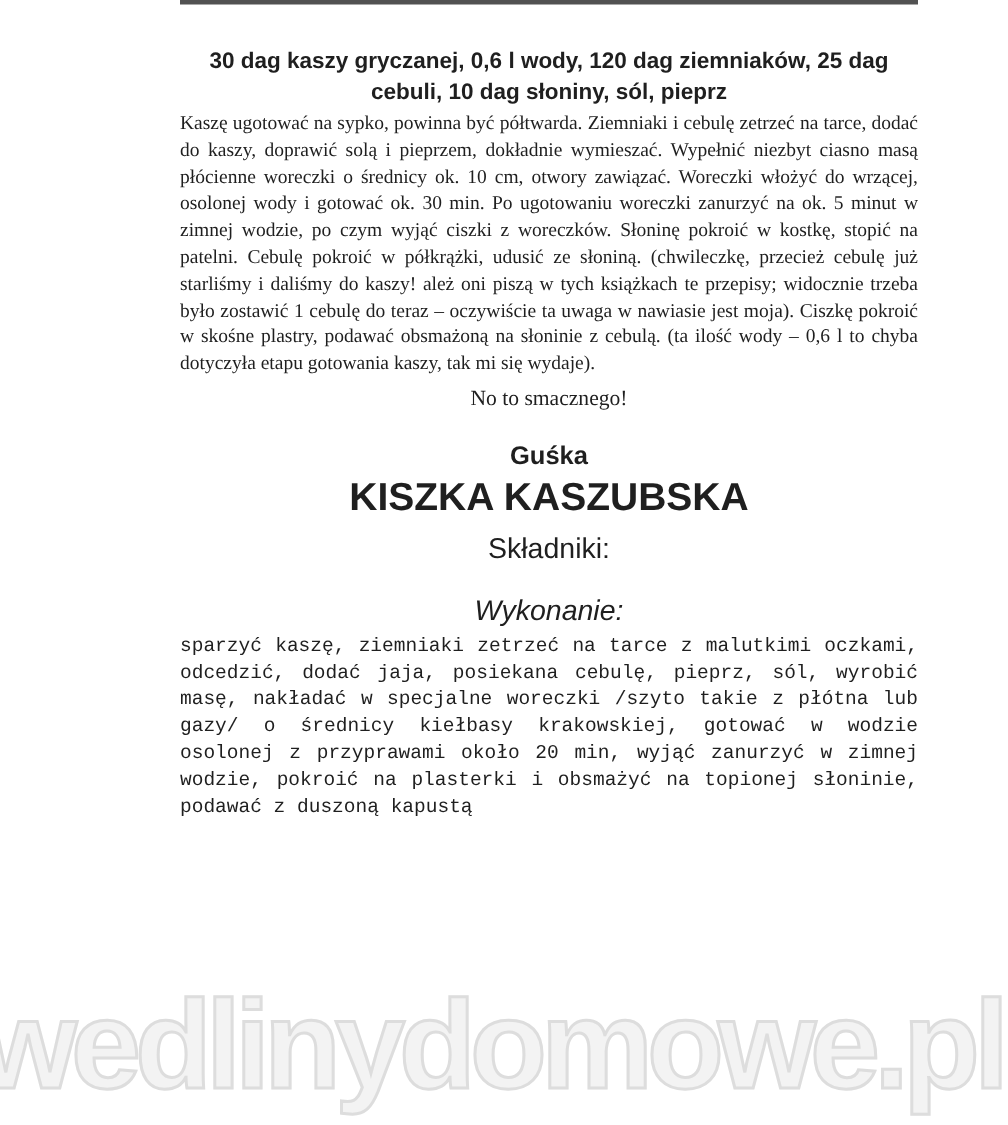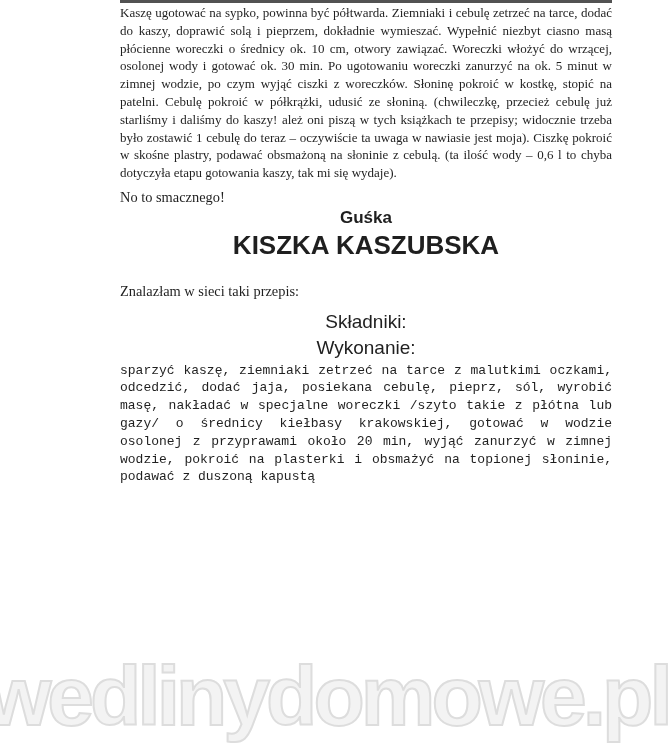--- a/index.html
+++ b/index.html
@@ -27,21 +27,21 @@
   }
 
   .author {
     font-family: "Liberation Sans", sans-serif;
     font-weight: bold;
     font-size: 17px;
     text-align: center;
     line-height: 22px;
   }
   .author-1 { margin-top: 36px; }
-  .author-2 { }
+  .author-2 { margin-top: 17px; }
 
   .big-title {
     font-family: "Liberation Sans", sans-serif;
     font-weight: bold;
     font-size: 26px;
     letter-spacing: 0px;
     text-align: center;
     line-height: 30px;
   }
   .title-1 { margin-top: 22px; }
@@ -61,34 +61,34 @@
     font-size: 13px;
     line-height: 17.8px;
     text-align: justify;
   }
   .par-1 { margin-top: 1px; }
   .par-2 { margin-top: 4px; font-family: Liberation Mono, monospace; }
 
   .plain-line {
     font-size: 14.4px;
     line-height: 17.8px;
-    text-align: left;
+    text-align: center;
   }
   .closing { margin-top: 7px; }
   .intro   { margin-top: 23px; }
 
   .mini-label {
     font-family: "Liberation Sans", sans-serif;
     font-weight: 400;
     font-size: 19px;
     text-align: center;
     line-height: 20px;
   }
   .label-skladniki { margin-top: 11px; }
-  .label-wykonanie { margin-top: 6px; }
+  .label-wykonanie { margin-top: 21px; font-style: italic; }
 
   .watermark {
     position: absolute;
     z-index: 0;
     left: -14px;
     top: 648px;
     font-family: "Liberation Sans", sans-serif;
     font-weight: bold;
     font-size: 84px;
     letter-spacing: -4px;
@@ -102,30 +102,30 @@
 <body>
 
 <div class="watermark">wedlinydomowe.pl</div>
 
 <div class="page">
 
   <div class="divider"></div>
 
 
 
+  <div class="ingredients ing-1">30 dag kaszy gryczanej, 0,6 l wody, 120 dag ziemniaków, 25 dag cebuli, 10 dag słoniny, sól, pieprz</div>
 
   <div class="body-par par-1">Kaszę ugotować na sypko, powinna być półtwarda. Ziemniaki i cebulę zetrzeć na tarce, dodać do kaszy, doprawić solą i pieprzem, dokładnie wymieszać. Wypełnić niezbyt ciasno masą płócienne woreczki o średnicy ok. 10 cm, otwory zawiązać. Woreczki włożyć do wrzącej, osolonej wody i gotować ok. 30 min. Po ugotowaniu woreczki zanurzyć na ok. 5 minut w zimnej wodzie, po czym wyjąć ciszki z woreczków. Słoninę pokroić w kostkę, stopić na patelni. Cebulę pokroić w półkrążki, udusić ze słoniną. (chwileczkę, przecież cebulę już starliśmy i daliśmy do kaszy! ależ oni piszą w tych książkach te przepisy; widocznie trzeba było zostawić 1 cebulę do teraz – oczywiście ta uwaga w nawiasie jest moja). Ciszkę pokroić w skośne plastry, podawać obsmażoną na słoninie z cebulą. (ta ilość wody – 0,6 l to chyba dotyczyła etapu gotowania kaszy, tak mi się wydaje).</div>
 
   <div class="plain-line closing">No to smacznego!</div>
 
   <div class="author author-2">Guśka</div>
 
   <div class="big-title title-2">KISZKA KASZUBSKA</div>
 
-  <div class="plain-line intro">Znalazłam w sieci taki przepis:</div>
 
   <div class="mini-label label-skladniki">Składniki:</div>
 
 
   <div class="mini-label label-wykonanie">Wykonanie:</div>
 
   <div class="body-par par-2">sparzyć kaszę, ziemniaki zetrzeć na tarce z malutkimi oczkami, odcedzić, dodać jaja, posiekana cebulę, pieprz, sól, wyrobić masę, nakładać w specjalne woreczki /szyto takie z płótna lub gazy/ o średnicy kiełbasy krakowskiej, gotować w wodzie osolonej z przyprawami około 20 min, wyjąć zanurzyć w zimnej wodzie, pokroić na plasterki i obsmażyć na topionej słoninie, podawać z duszoną kapustą</div>
 
 </div>
 

